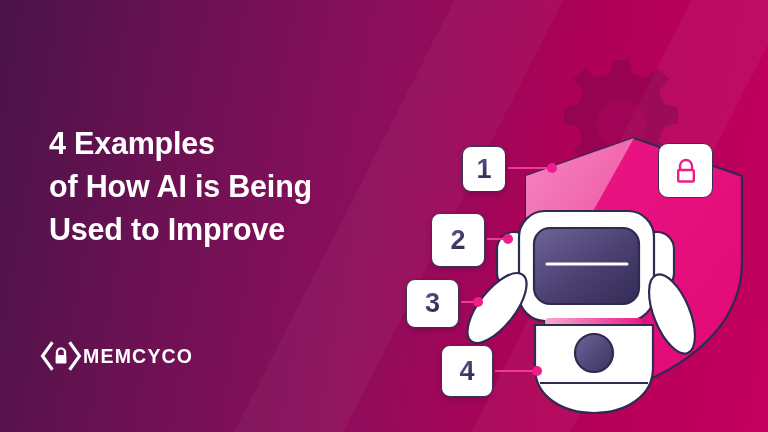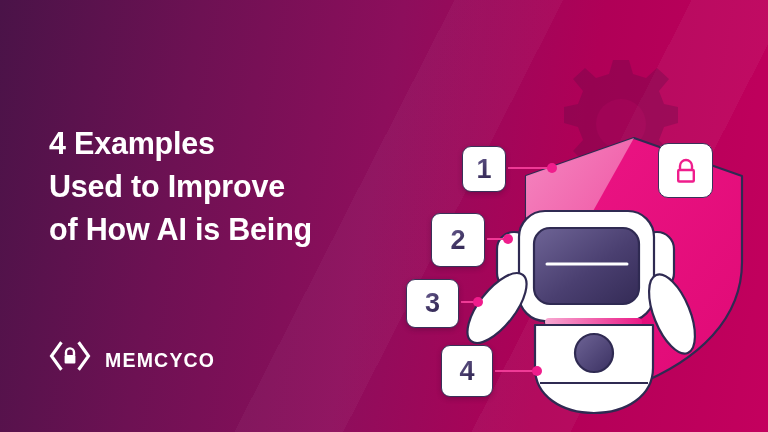--- a/index.html
+++ b/index.html
@@ -45,25 +45,25 @@
     font-size: 30.5px;
     font-weight: bold;
     line-height: 43px;
     letter-spacing: -0.2px;
   }
   .headline .ln { display: block; white-space: nowrap; }
 
   
   .logo {
     position: absolute;
-    left: 49px;
+    left: 40px;
     top: 340px;
     display: flex;
-    align-items: flex-end;
-    gap: 14px;
+    align-items: center;
+    gap: 1px;
   }
   .logo-mark { display: block; }
   .logo-word {
     color: #ffffff;
     font-size: 19.5px;
     font-weight: bold;
     letter-spacing: 1.2px;
   }
 
   
@@ -185,22 +185,22 @@
       <ellipse cx="672" cy="314" rx="18" ry="42" transform="rotate(-22 672 314)" fill="#ffffff"></ellipse>
 
       <path d="M535 325 h118 v43 c0 28 -27 45 -59 45 c-32 0 -59 -17 -59 -45 z" fill="#ffffff"></path>
       <circle cx="594" cy="353" r="19" fill="url(#gKnob)"></circle>
       <line x1="540" y1="383" x2="648" y2="383" stroke="#2f2a52" stroke-width="2.2"></line>
     </g>
   </svg>
 
   <div class="headline">
     <span class="ln">4 Examples</span>
+    <span class="ln">of How AI is Being</span>
     <span class="ln">Used to Improve</span>
-    <span class="ln">of How AI is Being</span>
   </div>
 
   <div class="logo">
     <svg class="logo-mark" width="42" height="32" viewBox="0 0 42 32" aria-hidden="true">
       <path d="M11.5 3.5 L2.5 16 L11.5 28.5" fill="none" stroke="#ffffff" stroke-width="3.1" stroke-linecap="square" stroke-linejoin="miter"></path>
       <path d="M30.5 3.5 L39.5 16 L30.5 28.5" fill="none" stroke="#ffffff" stroke-width="3.1" stroke-linecap="square" stroke-linejoin="miter"></path>
       <path d="M17 15 v-2.6 a4 4 0 0 1 8 0 V15" fill="none" stroke="#ffffff" stroke-width="2.4"></path>
       <rect x="15.6" y="15" width="10.8" height="8.6" rx="1" fill="#ffffff"></rect>
     </svg>
     <span class="logo-word">MEMCYCO</span>

